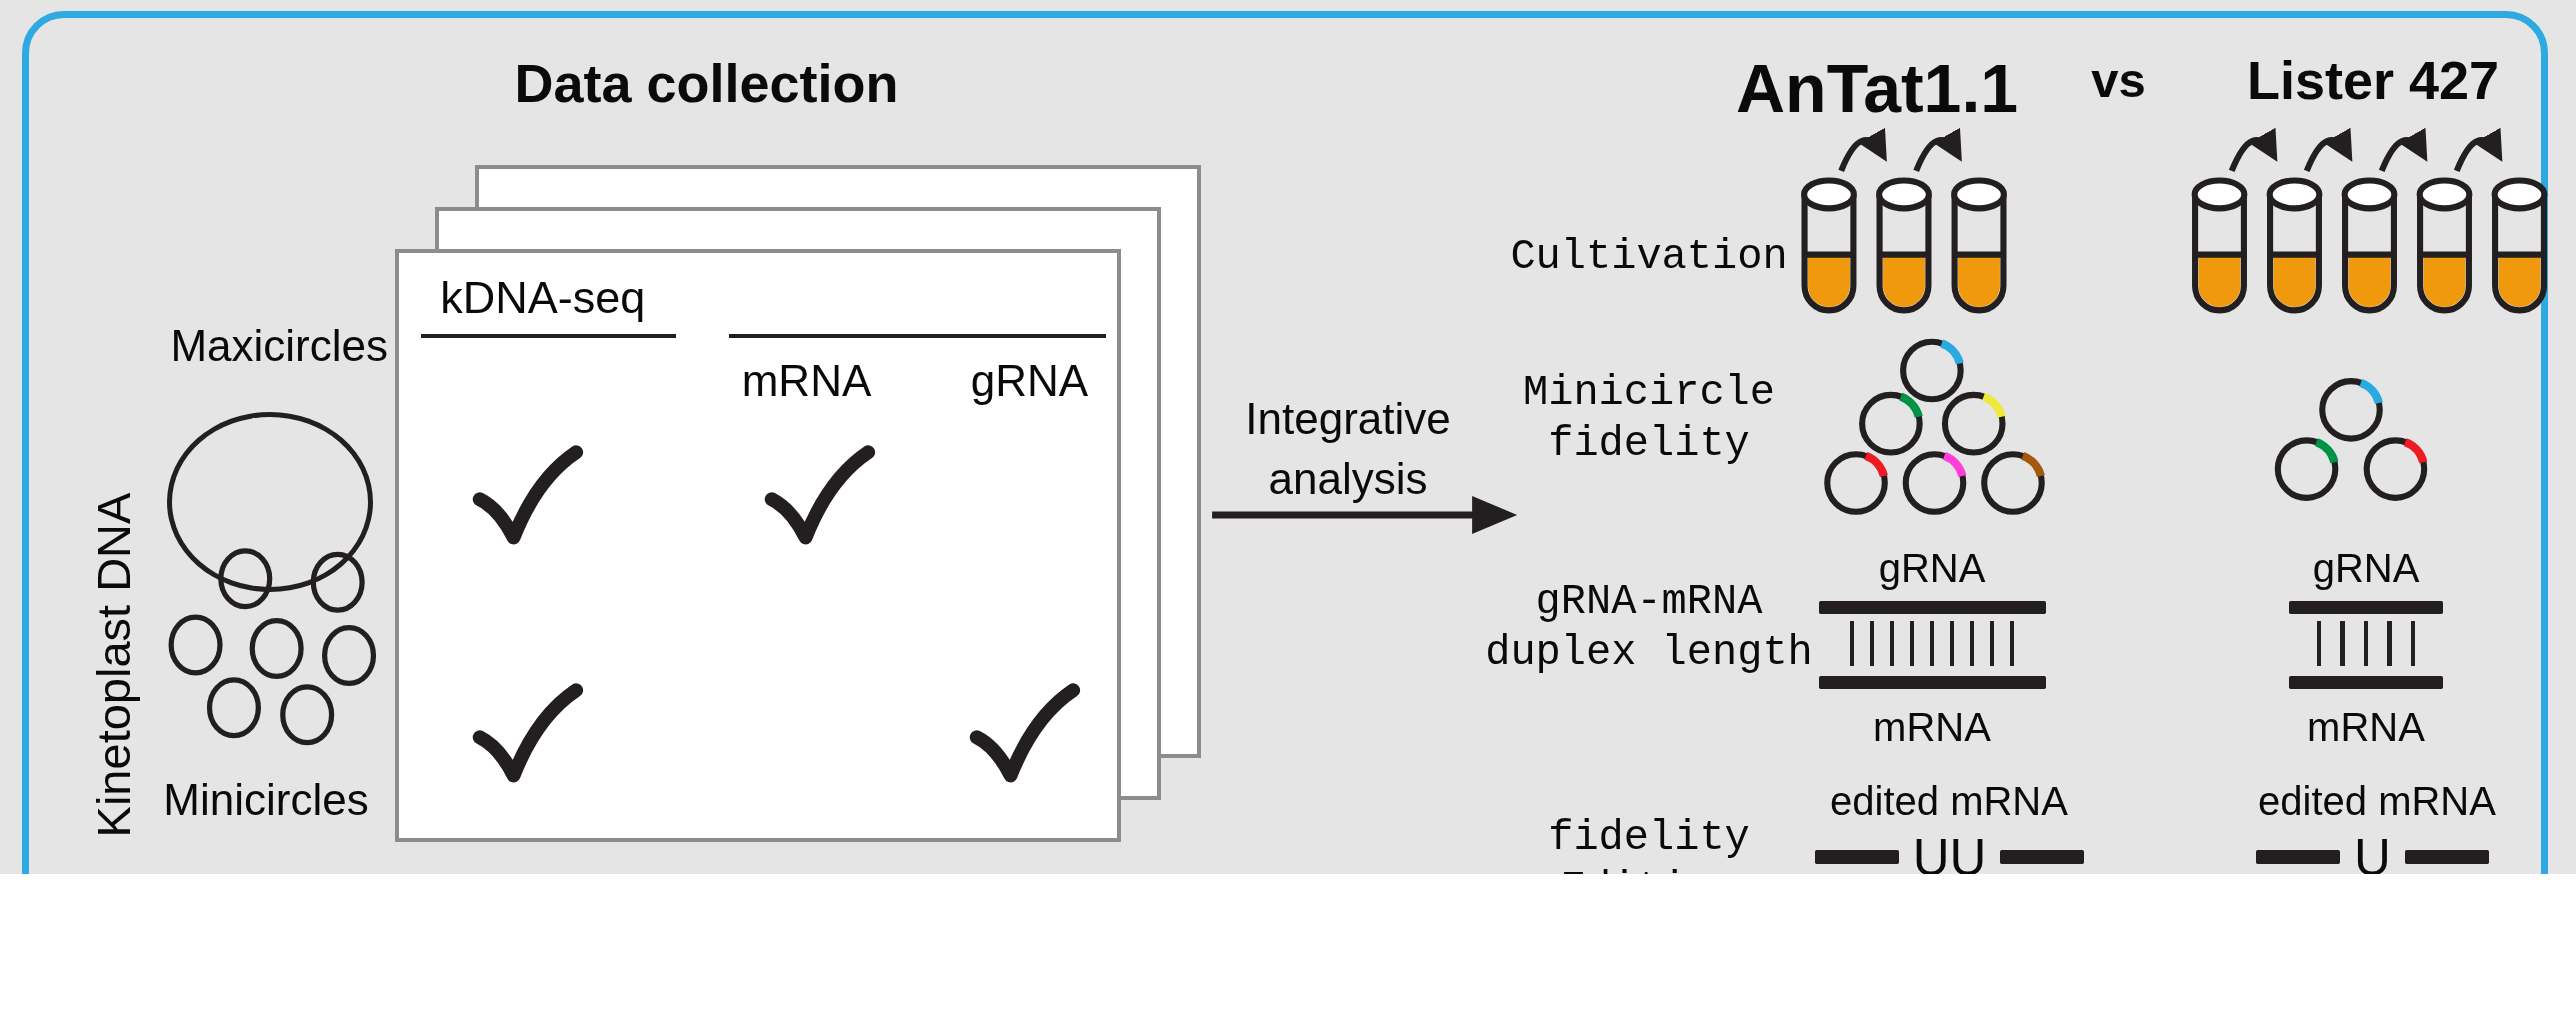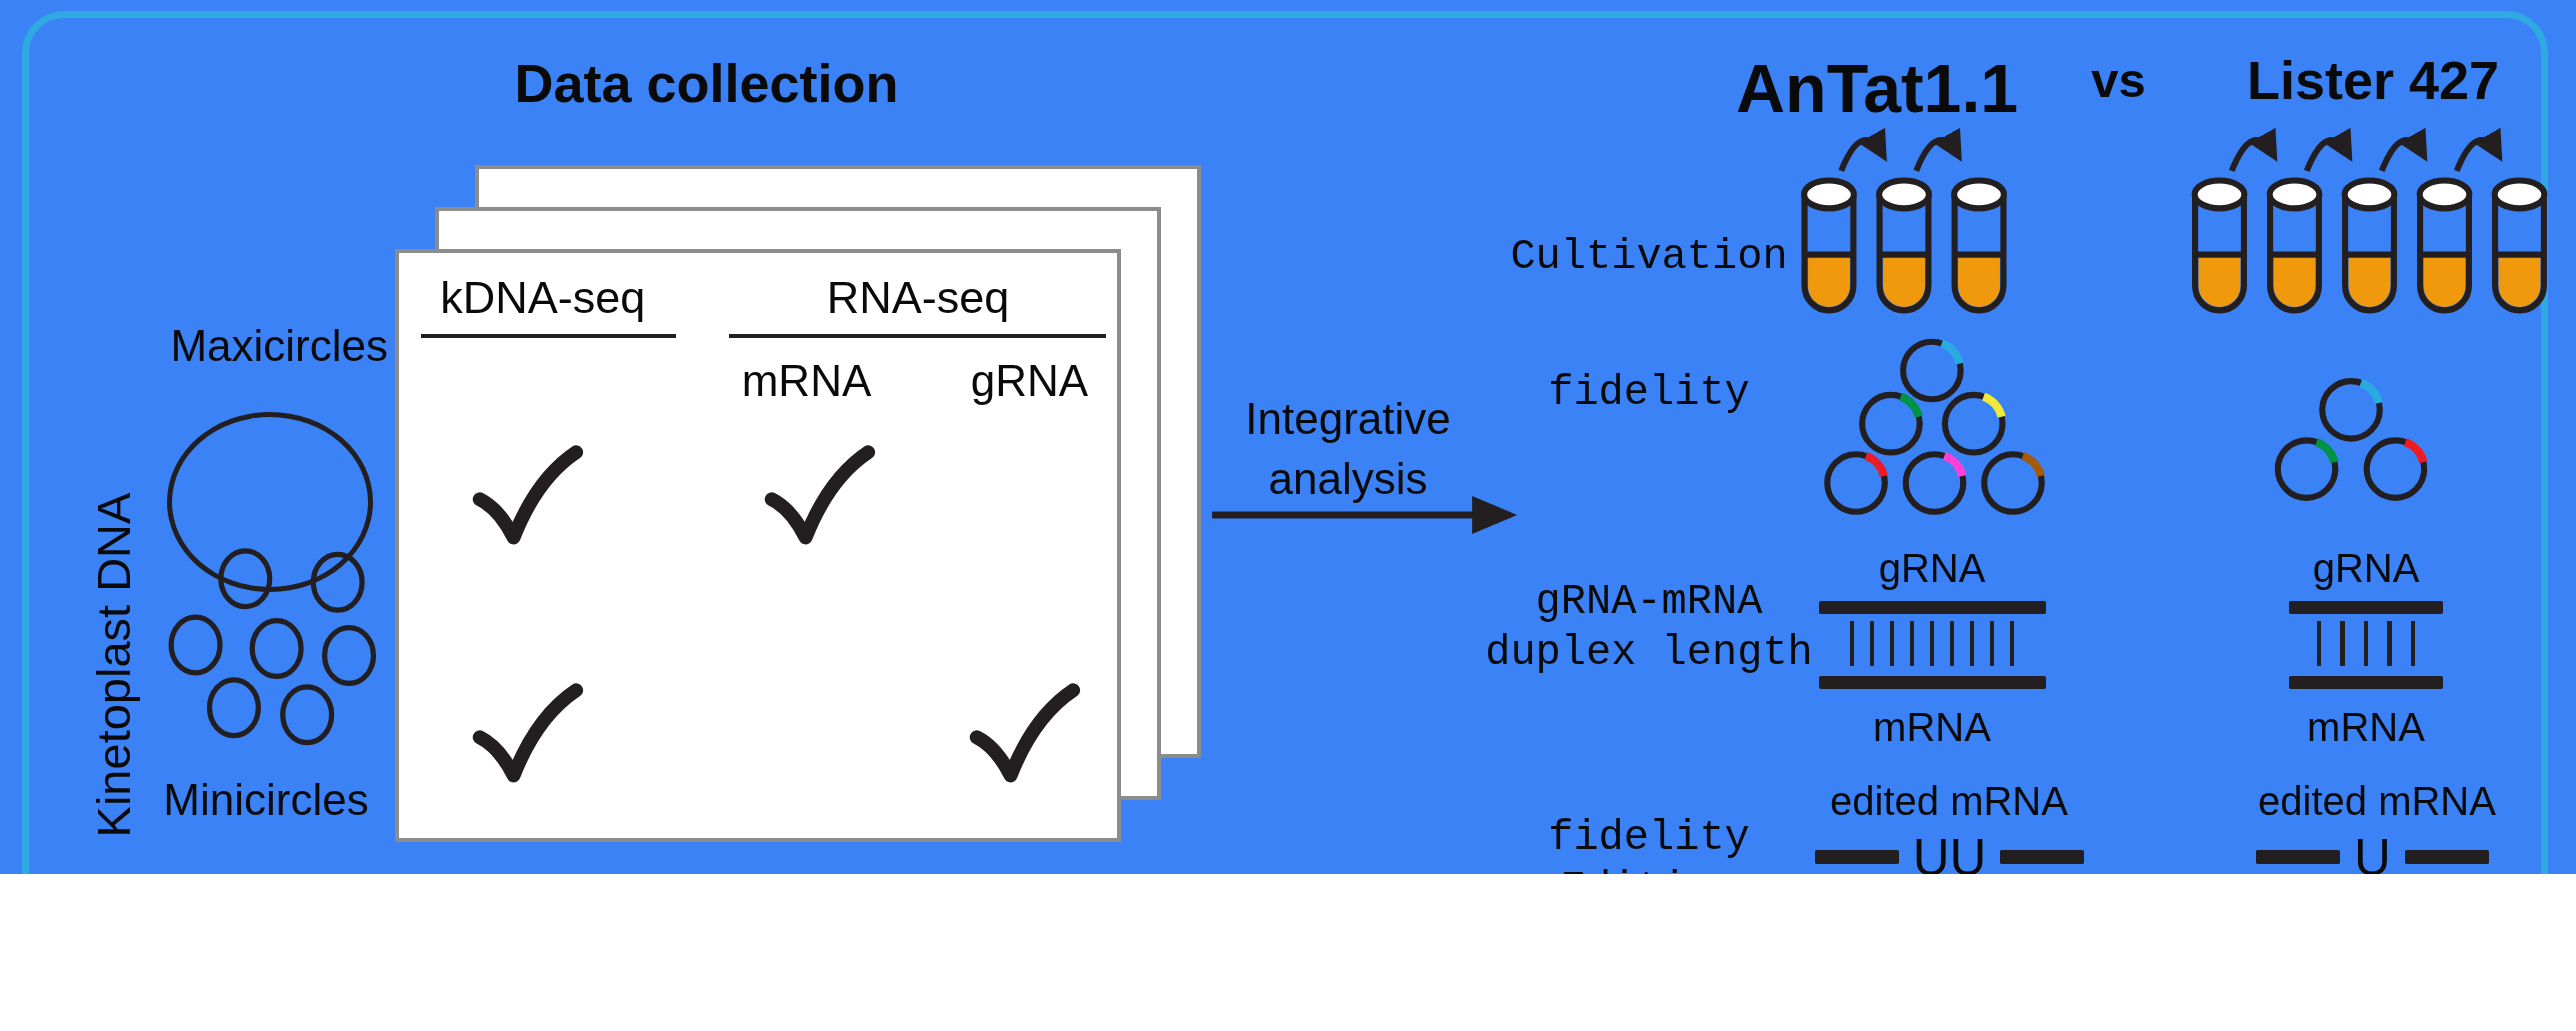--- a/index.html
+++ b/index.html
@@ -1,20 +1,20 @@
 <!DOCTYPE html>
 <html style="--ink: #231F20; --frame: #2FA9E1; --card-border: #8C8C8C; --orange: #F0990D;font-size:14px"><head>
 <meta charset="utf-8">
 <style>
   :root{
     --ink:#231F20; --text:#0a0a0a; --card-border:#8C8C8C;
     --frame:#2FA9E1; --orange:#F0990D;
   }
   html,body{margin:0;padding:0;background:#fff;}
-  .canvas{position:relative;width:2576px;height:874px;background:#3b82f6;
+  .canvas{position:relative;width:2576px;height:874px;background:#e5e5e5;
           font-family:"Liberation Sans","DejaVu Sans",sans-serif;color:var(--text);overflow:hidden;}
   .abs{position:absolute;}
   .ctr{text-align:center;}
   .rt{text-align:right;}
   .bold{font-weight:bold;}
   .card{position:absolute;width:726px;height:593px;background:#fff;border:4.4px solid var(--card-border);box-sizing:border-box;}
   .rule{position:absolute;height:4.4px;background:var(--ink);}
   .bar{position:absolute;height:13px;background:var(--ink);border-radius:1.7px;}
   .tickrow{position:absolute;display:flex;justify-content:space-between;}
   .tick{width:4.4px;height:45px;background:var(--ink);}
@@ -32,21 +32,20 @@
 
   <div class="abs" style="left:22px;top:11.3px;width:2526px;height:1003px;border:7px solid var(--frame);border-radius:42px;box-sizing:border-box;"></div>
 
   <div class="abs ctr bold" style="left:445px;top:52px;width:523px;font-size:54px;">Data collection</div>
 
   <div class="card" style="left:475px;top:165px;"></div>
   <div class="card" style="left:435px;top:207px;"></div>
   <div class="card" id="front-card" style="left:395px;top:249px;">
     <div class="abs ctr" style="left:8.7px;top:19px;width:270px;font-size:45px;">kDNA-seq</div>
     <div class="rule" style="left:22px;top:81px;width:255px;"></div>
-    <div class="abs ctr" style="left:384px;top:19px;width:270px;font-size:45px;">RNA-seq</div>
     <div class="rule" style="left:330px;top:81px;width:377px;"></div>
     <div class="abs ctr" style="left:340px;top:103px;width:135px;font-size:44px;">mRNA</div>
     <div class="abs ctr" style="left:563px;top:103px;width:135px;font-size:44px;">gRNA</div>
 
   <svg width="113" height="105" style="position: absolute; left: 72px; top: 192px;" viewBox="0 0 130 120">
         <path d="M10 62 C26 70 40 88 49 106 C68 58 94 26 121 8" fill="none" stroke="var(--ink)" stroke-width="16" stroke-linecap="round" stroke-linejoin="round"></path>
       </svg>
       <svg width="113" height="105" style="position: absolute; left: 364px; top: 192px;" viewBox="0 0 130 120">
         <path d="M10 62 C26 70 40 88 49 106 C68 58 94 26 121 8" fill="none" stroke="var(--ink)" stroke-width="16" stroke-linecap="round" stroke-linejoin="round"></path>
       </svg>
@@ -84,20 +83,21 @@
   </svg>
 
   <div class="abs ctr bold" style="left:1736px;top:49px;width:279px;font-size:68px;">AnTat1.1</div>
   <div class="abs ctr bold" style="left:2066px;top:52px;width:105px;font-size:49px;">vs</div>
   <div class="abs ctr bold" style="left:2216px;top:49px;width:314px;font-size:54px;">Lister 427</div>
 
   <div class="abs ctr rowlabel" style="left:1457px;top:232px;width:384px;font-size:42px;">
     <span>Cultivation</span>
   </div>
   <div class="abs ctr rowlabel" style="left:1457px;top:368px;width:384px;font-size:42px;">
+    <span>Minicircle</span>
     <span>fidelity</span>
   </div>
   <div class="abs ctr rowlabel" style="left:1457px;top:577px;width:384px;font-size:42px;">
     <span>gRNA-mRNA</span>
     <span>duplex length</span>
   </div>
   <div class="abs ctr rowlabel" style="left:1457px;top:813px;width:384px;font-size:42px;">
     <span>fidelity</span>
     <span>Editing</span>
   </div>

